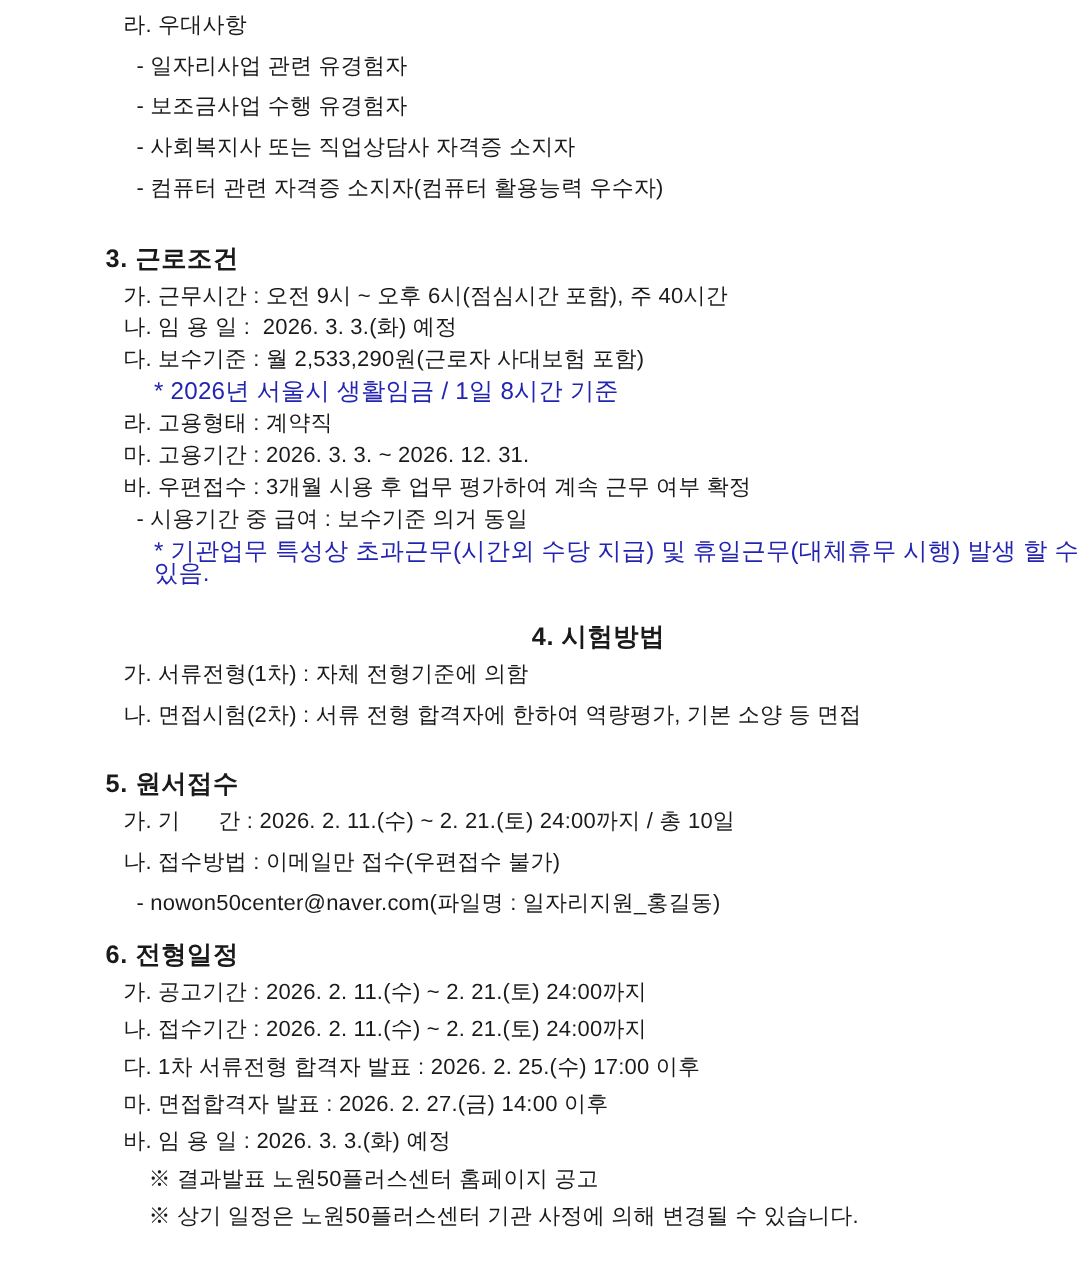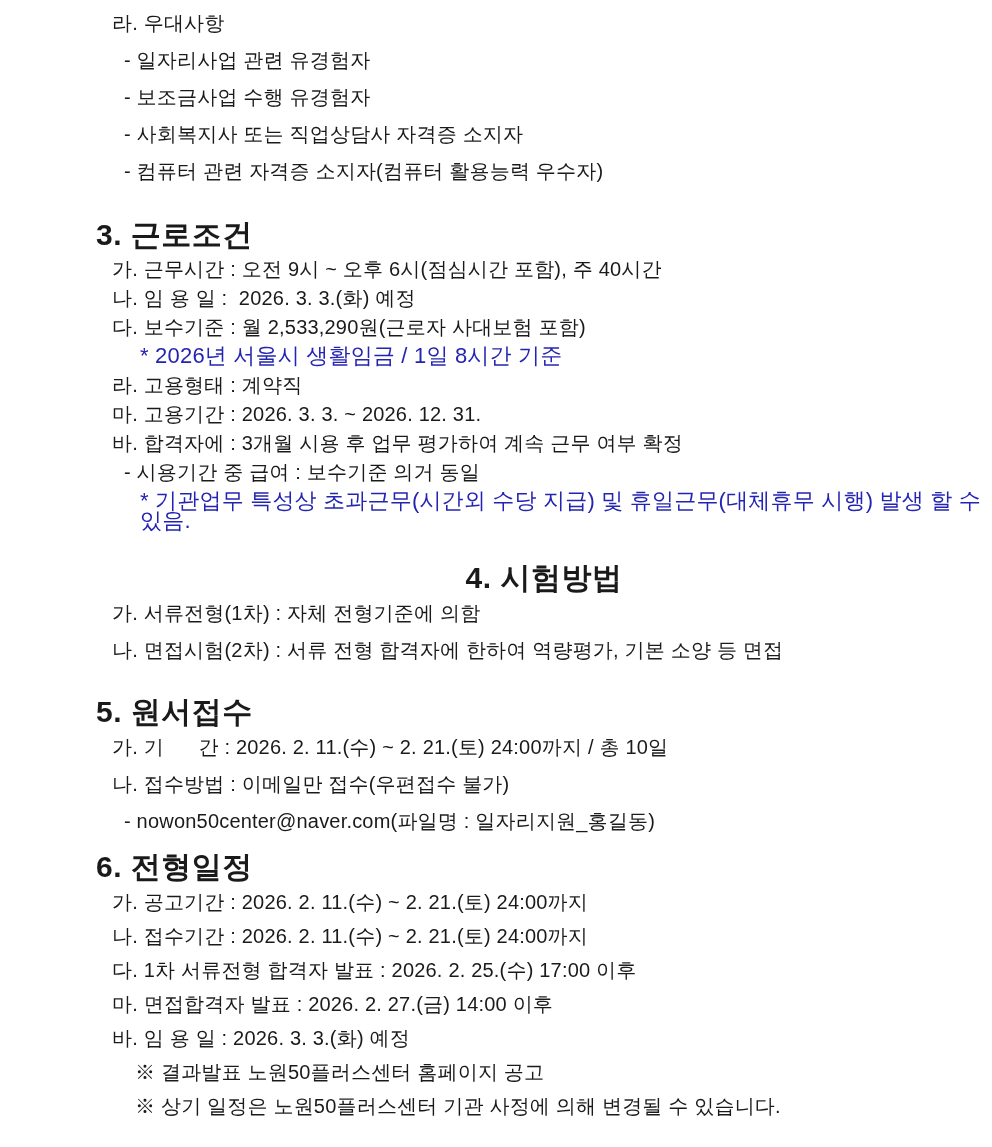--- a/index.html
+++ b/index.html
@@ -22,21 +22,21 @@
     box-sizing: border-box;
     background: #ffffff;
   }
   .line {
     white-space: pre-wrap;
     font-size: 20px;
     line-height: 26px;
     letter-spacing: 0.2px;
   }
   .h2 {
-    font-size: 30px;
+    font-size: 23px;
     line-height: 30px;
     font-weight: bold;
     margin-left: 96px;
     letter-spacing: 0.5px;
   }
   .lv1 { margin-left: 112px; }
   .lv2 { margin-left: 124px; }
   .remark { margin-left: 135px; }
   .note {
     margin-left: 140px;
@@ -72,21 +72,21 @@
   </div>
 
   <div class="block">
     <div class="line h2 s3">3. 근로조건</div>
     <div class="line lv1 s3-first">가. 근무시간 : 오전 9시 ~ 오후 6시(점심시간 포함), 주 40시간</div>
     <div class="line lv1 s3-line">나. 임 용 일 :  2026. 3. 3.(화) 예정</div>
     <div class="line lv1 s3-line">다. 보수기준 : 월 2,533,290원(근로자 사대보험 포함)</div>
     <div class="line note note-line">* 2026년 서울시 생활임금 / 1일 8시간 기준</div>
     <div class="line lv1 note-line">라. 고용형태 : 계약직</div>
     <div class="line lv1 s3-line">마. 고용기간 : 2026. 3. 3. ~ 2026. 12. 31.</div>
-    <div class="line lv1 s3-line">바. 합격자에 : 3개월 시용 후 업무 평가하여 계속 근무 여부 확정</div>
+    <div class="line lv1 s3-line">바. 우편접수 : 3개월 시용 후 업무 평가하여 계속 근무 여부 확정</div>
     <div class="line lv2 s3-line">- 시용기간 중 급여 : 보수기준 의거 동일</div>
     <div class="line note note-line">* 기관업무 특성상 초과근무(시간외 수당 지급) 및 휴일근무(대체휴무 시행) 발생 할 수 있음.</div>
   </div>
 
   <div class="block">
     <div class="line h2 s4">4. 시험방법</div>
     <div class="line lv1 s45-first">가. 서류전형(1차) : 자체 전형기준에 의함</div>
     <div class="line lv1 s45-line">나. 면접시험(2차) : 서류 전형 합격자에 한하여 역량평가, 기본 소양 등 면접</div>
   </div>
 

